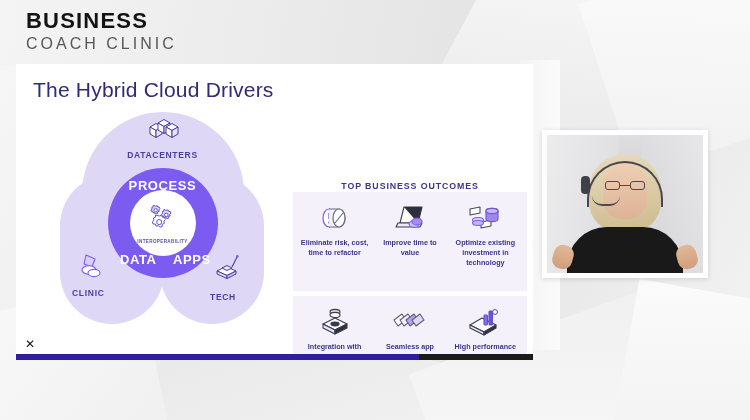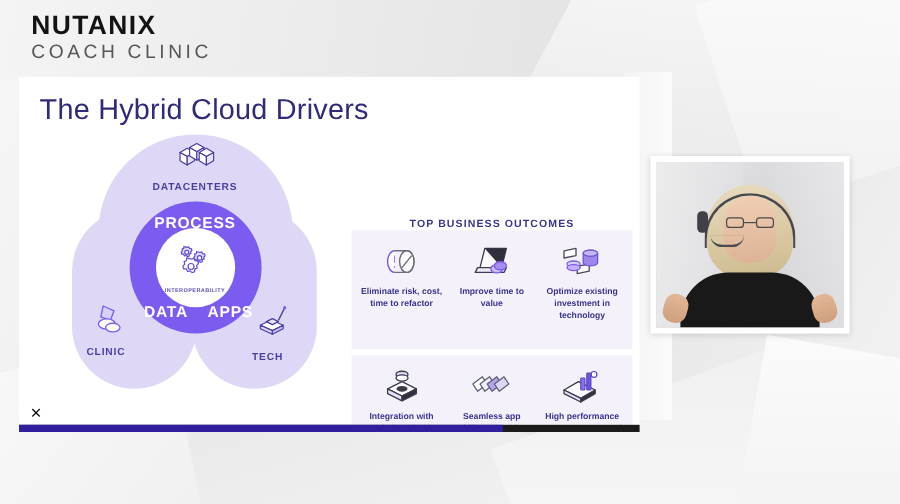--- a/index.html
+++ b/index.html
@@ -86,21 +86,21 @@
     position: absolute;
     left: 16px; top: 64px;
     width: 517px; height: 290px;
     background: #ffffff;
     overflow: hidden;
   }
 
   #slide-title {
     position: absolute;
     left: 17px; top: 14px;
-    font-size: 24px;
+    font-size: 21px;
     color: #2f2a7a;
     letter-spacing: 0.2px;
     white-space: nowrap;
   }
 
   
   #diagram {
     position: absolute;
     left: 44px; top: 48px;
     width: 205px; height: 215px;
@@ -188,20 +188,21 @@
   }
   #heading-business { top: 117px; }
   #heading-tech     { top: 231px; }
 
   .cards {
     position: absolute;
     left: 0; top: 0;
     width: 100%; height: 100%;
     display: flex;
     align-items: flex-start;
+    justify-content: space-between;
     padding: 9px 4px 0 4px;
     box-sizing: border-box;
   }
   .card {
     width: 33.3%;
     display: flex;
     flex-direction: column;
     align-items: center;
   }
   .card-icon { height: 34px; display: flex; align-items: center; }
@@ -355,21 +356,21 @@
   <div class="facet f1"></div>
   <div class="facet f2"></div>
   <div class="facet f3"></div>
   <div class="facet f4"></div>
   <div class="facet f5"></div>
   <div class="facet f6"></div>
   <div class="facet f7"></div>
   <div class="facet f8"></div>
 
   <div id="logo">
-    <span class="wordmark">NUTANIX</span>
+    <span class="wordmark">BUSINESS</span>
     <span class="subword">COACH CLINIC</span>
   </div>
 
   <div id="slide">
 
     <div id="slide-title">The Hybrid Cloud Drivers</div>
 
     <div id="diagram">
       <div class="petal petal-top"></div>
       <div class="petal petal-left"></div>

